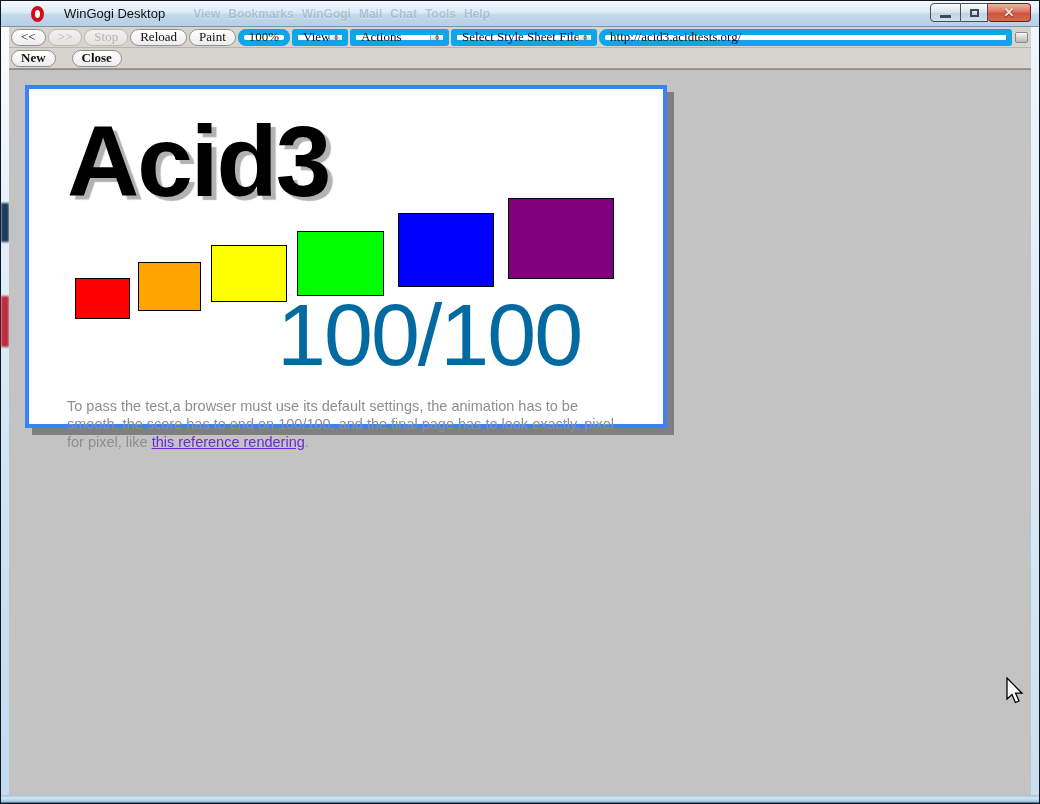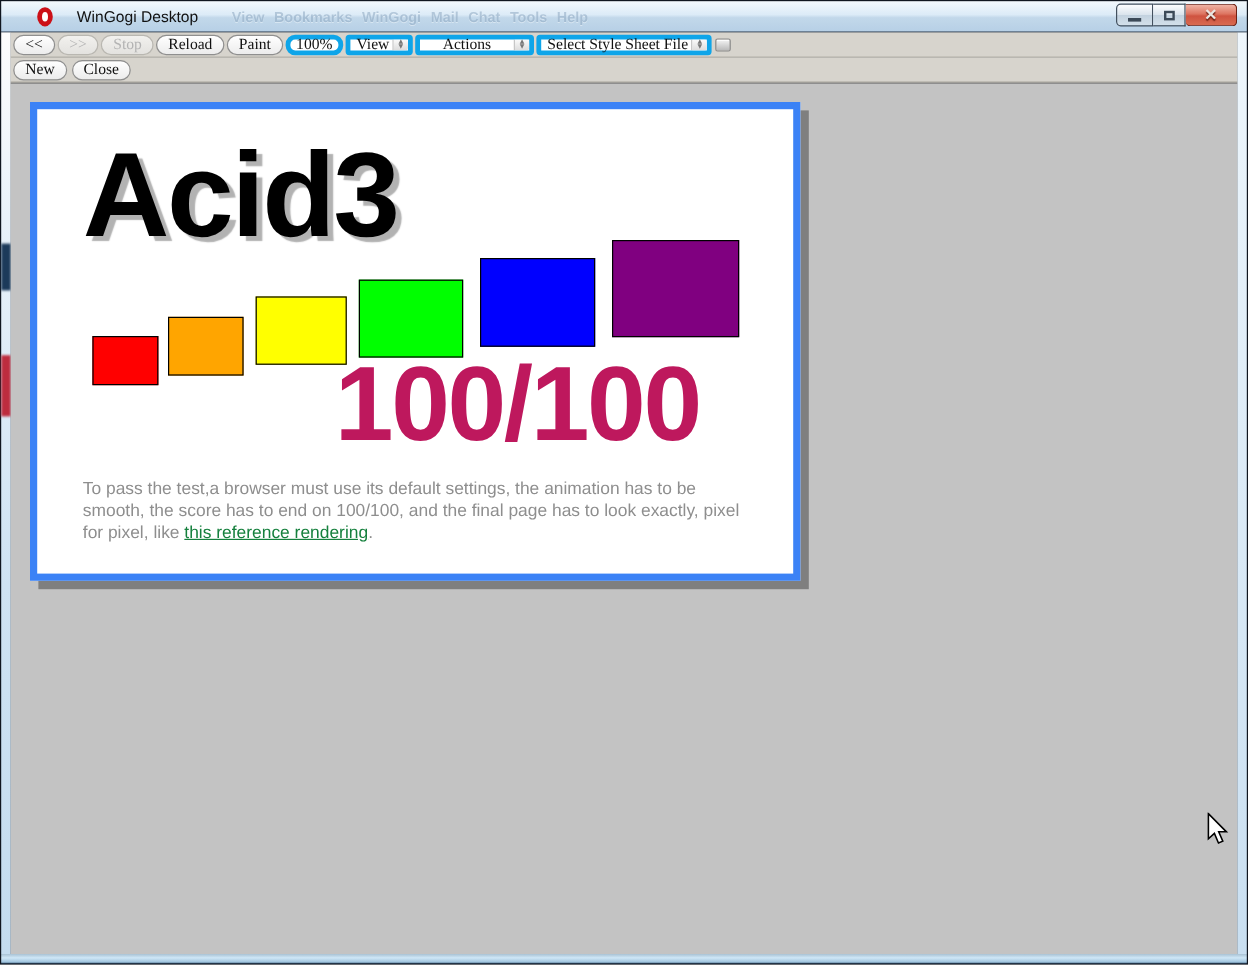--- a/index.html
+++ b/index.html
@@ -50,31 +50,31 @@
     background:linear-gradient(#a9c2d4, #cfe7f7 40%, #9fc4de 85%, #27415c); }
   .reflect-navy { position:absolute; left:1px; top:203px; width:8px; height:39px; background:#1c3a5a; filter:blur(1px); }
   .reflect-red  { position:absolute; left:1px; top:296px; width:8px; height:51px; background:#bd2c3e; filter:blur(1px); }
 
   
   .toolbar, .tabrow {
     position:absolute; left:9px; right:9px;
     background:#d7d4cd; display:flex; align-items:center;
   }
   .toolbar { top:27px; height:21px; border-bottom:1px solid #b9b6ae; padding:0 2px; gap:2px; }
-  .tabrow  { top:48px; height:21px; border-bottom:1px solid #9b9890; padding:0 2px; gap:4px; }
+  .tabrow  { top:48px; height:21px; border-bottom:1px solid #9b9890; padding:0 2px; gap:16px;font-weight:bold; }
 
   .btn {
     height:17px; padding:0 9px; border:1px solid #8f8f8f; border-radius:9px;
     background:linear-gradient(#ffffff, #ececec);
     font-size:13px; color:#111; display:flex; align-items:center; justify-content:center; white-space:nowrap;
   }
   .btn.disabled { color:#b3b3b3; background:linear-gradient(#f2f1ee,#e3e2df); border-color:#b9b7b1; }
   .field {
-    height:17px; border:4px solid #0ea5e9; background:#fff; border-radius:3px;
-    display:flex; align-items:center; font-size:13px; color:#111;text-align:center;
+    height:17px; border:6px solid #0ea5e9; background:#fff; border-radius:3px;
+    display:flex; align-items:center; font-size:13px; color:#111;
   }
   .field .val { padding:0 5px; flex:1; white-space:nowrap; overflow:hidden; }
   .spinner {
     width:13px; align-self:stretch; border-left:1px solid #aaa; background:linear-gradient(#fafafa,#dcdcdc);
     display:flex; flex-direction:column; align-items:center; justify-content:center; border-radius:0 2px 2px 0;
   }
   .spinner span { font-size:5px; line-height:4px; color:#777; font-family:"DejaVu Sans", sans-serif; }
   .urlfield { flex:1; border-radius:8px 3px 3px 8px; }
   .page-icon {
     width:13px; height:11px; margin:0 1px;
@@ -87,41 +87,41 @@
     display:flex; align-items:center; justify-content:center;
     font-size:13px; color:#111;
   }
 
   
   .viewport {
     position:absolute; left:9px; right:9px; top:69px; bottom:9px;
     background:#c3c3c3; border-top:1px solid #8e8e8e;
   }
   .acid-page {
-    position:absolute; left:16px; top:15px; width:642px; height:399px;
-    background:#fff; border:6px solid #3b82f6;
+    position:absolute; left:16px; top:15px; width:642px; height:343px;
+    background:#fff; border:4px solid #3b82f6;
     box-shadow:7px 7px 0 #7f7f7f;
   }
   .acid-heading {
     position:absolute; left:38px; top:22px;
     font-family:"Liberation Sans", sans-serif; font-weight:bold;
     font-size:100px; line-height:100px; letter-spacing:-2px; color:#000;
     text-shadow:5px 4px 1px #b2b2b2;
   }
   .rect { position:absolute; border:1px solid #000; }
   .acid-score {
     position:absolute; left:248px; top:196px;
-    font-family:"Liberation Sans", sans-serif; font-weight:bold;
-    font-size:88px; line-height:100px; letter-spacing:-2px; color:#be185d; white-space:nowrap;
+    font-family:"Liberation Sans", sans-serif; font-weight:normal;
+    font-size:88px; line-height:100px; letter-spacing:-2px; color:#0369a1; white-space:nowrap;
   }
   .acid-para {
     position:absolute; left:38px; top:308px; width:562px;
     font-family:"Liberation Sans", sans-serif; font-size:14.5px; line-height:18px; color:#8e8e8e;
   }
-  .acid-para a { color:#15803d; text-decoration:underline; }
+  .acid-para a { color:#6d28d9; text-decoration:underline; }
 
   .cursor { position:absolute; left:996px; top:607px; width:21px; height:30px; }
 </style>
 </head>
 <body>
 
 <div class="window">
 
   <div class="titlebar">
     <div class="opera-logo"></div>
@@ -177,20 +177,23 @@
           <span>▼</span>
         </span>
     </div>
     <div class="field" style="width:146px;">
       <span class="val">Select Style Sheet File</span>
       <span class="spinner">
           <span>▲</span>
           <span>▼</span>
         </span>
     </div>
+    <div class="field urlfield">
+      <span class="val">http://acid3.acidtests.org/</span>
+    </div>
     <div class="page-icon"></div>
   </div>
 
   <div class="tabrow">
     <div class="btn">New</div>
     <div class="btn">Close</div>
   </div>
 
   <div class="viewport">
     <div class="acid-page">

